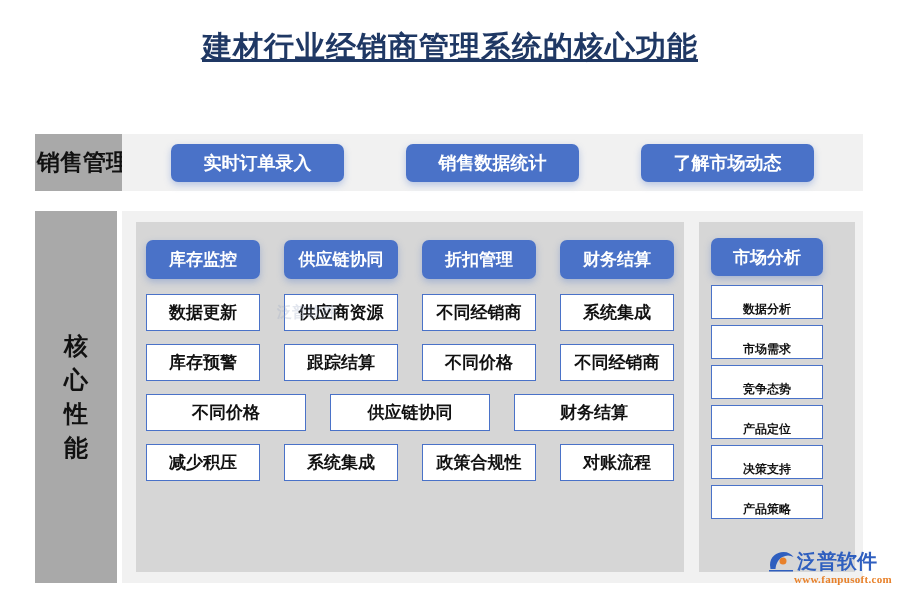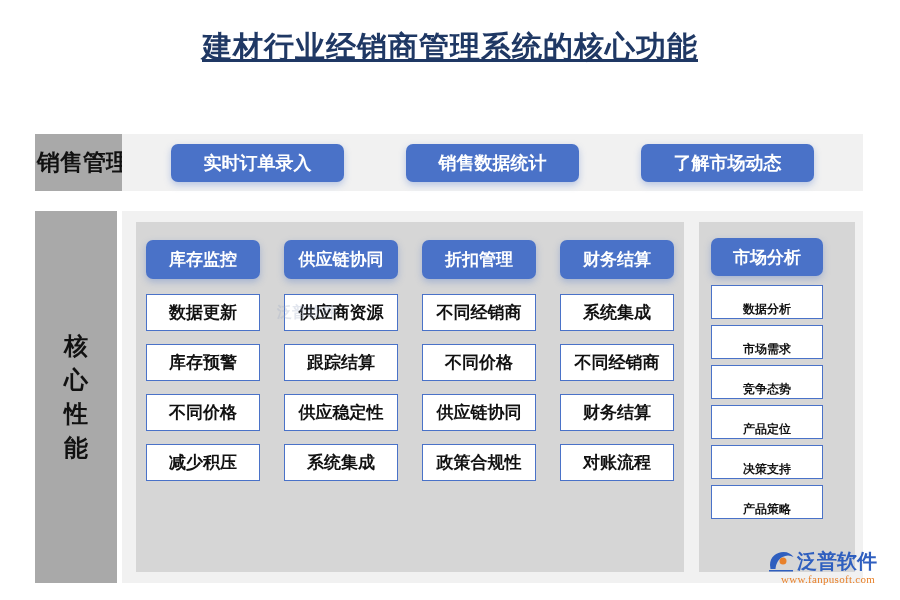--- a/index.html
+++ b/index.html
@@ -168,23 +168,23 @@
   #wm-name {
     font-size: 20px;
     font-weight: bold;
     color: #2f5fbf;
     letter-spacing: 0px;
     line-height: 22px;
     white-space: nowrap;
   }
   #wm-url {
     font-size: 11px;
-    font-weight: normal;
+    font-weight: bold;
     color: #e8812a;
-    margin-left: 13px;
+    margin-left: 26px;
     line-height: 14px;
     letter-spacing: 0.3px;
     white-space: nowrap;
   }
   
   .ghost {
     position: absolute;
     font-size: 15px;
     font-weight: bold;
     color: rgba(150,165,195,0.28);
@@ -271,23 +271,20 @@
         <div class="cell item">
           <span>不同价格</span>
         </div>
         <div class="cell item">
           <span>不同经销商</span>
         </div>
       </div>
       <div class="grid-row body">
         <div class="cell item">
           <span>不同价格</span>
-        </div>
-        <div class="cell item">
-          <span>供应稳定性</span>
         </div>
         <div class="cell item">
           <span>供应链协同</span>
         </div>
         <div class="cell item">
           <span>财务结算</span>
         </div>
       </div>
       <div class="grid-row body">
         <div class="cell item">

